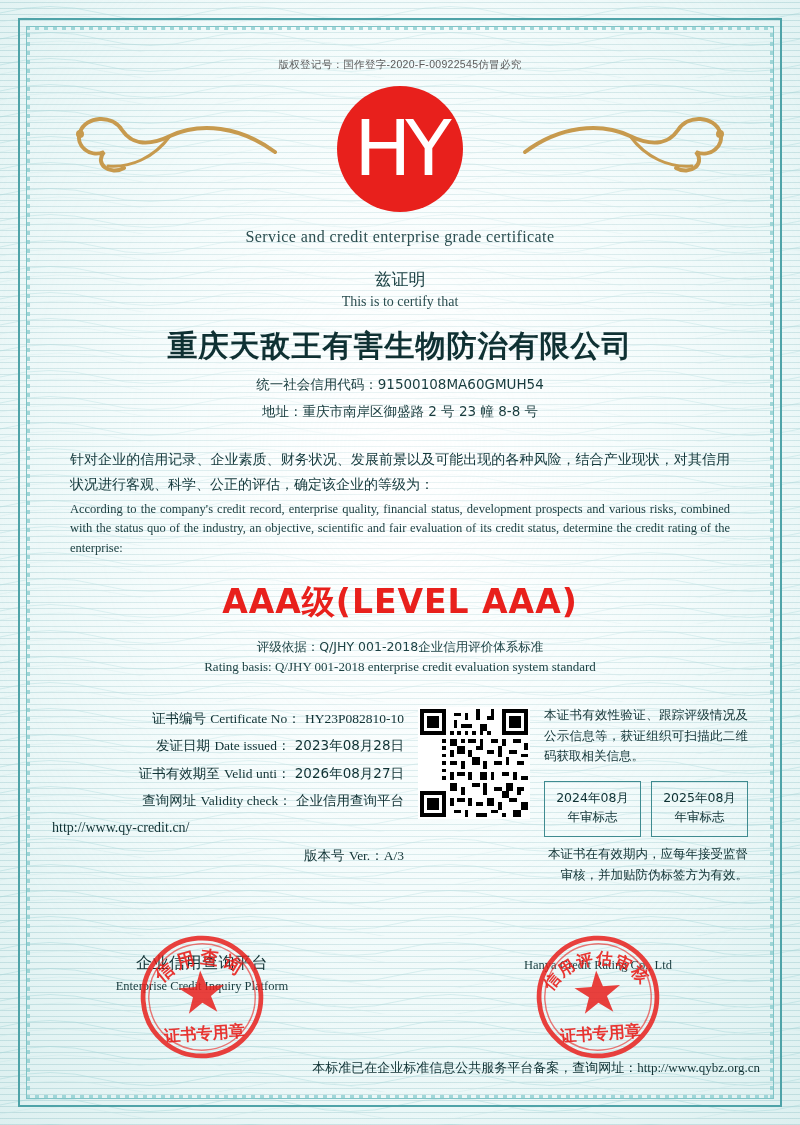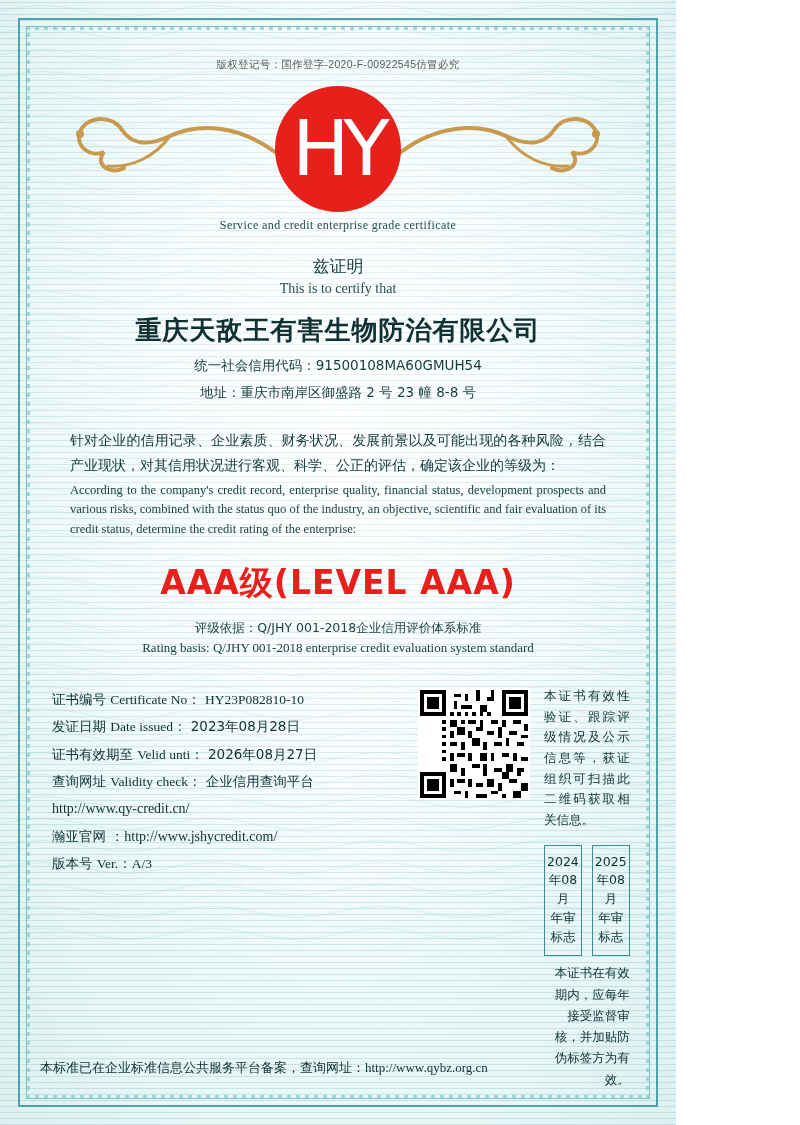--- a/index.html
+++ b/index.html
@@ -10,21 +10,21 @@
   body {
     width: 800px;
     height: 1125px;
     font-family: "Liberation Sans", sans-serif;
     overflow: hidden;
   }
 
   
   #certificate {
     position: relative;
-    width: 676px;
+    width: 800px;
     height: 1125px;
     box-sizing: border-box;
     background:
       repeating-linear-gradient(
         0deg,
         rgba(120, 180, 185, 0.30) 0px,
         rgba(120, 180, 185, 0.30) 1px,
         rgba(255,255,255,0) 1px,
         rgba(255,255,255,0) 6px
       ),
@@ -113,22 +113,23 @@
     text-align: center;
     font-size: 40px;
     font-weight: bold;
     color: #163a3c;
     letter-spacing: 3px;
     margin-top: 2px;
     font-family: "DejaVu Sans", sans-serif;
   }
   .title-en {
     text-align: center;
-    font-size: 12px;
+    font-size: 16px;
     color: #2a4d4f;
+    margin-top: 10px;
     letter-spacing: 0.4px;
     font-family: "Liberation Serif", serif;
   }
 
   .certify-cn {
     text-align: center;
     font-size: 17px;
     color: #1d4244;
     margin-top: 22px;
     font-family: "DejaVu Sans", sans-serif;
@@ -136,21 +137,21 @@
   .certify-en {
     text-align: center;
     font-size: 14px;
     color: #2a4d4f;
     margin-top: 3px;
     font-family: "Liberation Serif", serif;
   }
 
   .company {
     text-align: center;
-    font-size: 26px;
+    font-size: 30px;
     font-weight: bold;
     color: #0f3133;
     margin-top: 16px;
     letter-spacing: 1px;
     font-family: "DejaVu Sans", sans-serif;
   }
   .credit-code, .address {
     text-align: center;
     font-size: 13.5px;
     color: #173b3d;
@@ -210,21 +211,21 @@
   }
   .details-left {
     width: 352px;
     flex: none;
     font-size: 13.5px;
     color: #0f3133;
     line-height: 1.95;
     font-family: "DejaVu Sans", sans-serif;
   }
   .details-left .en { font-family: "Liberation Serif", serif; }
-  .details-left .row { white-space: nowrap; }
+  .details-left .row { white-space: nowrap; text-align: right; }
   .url-line {
     font-family: "Liberation Serif", serif;
     font-size: 14px;
   }
 
   .qr {
     width: 108px;
     height: 108px;
     flex: none;
     margin-left: 14px;
@@ -301,21 +302,21 @@
     transform: translateX(-50%) rotate(-4deg);
     width: 152px;
     height: 152px;
     pointer-events: none;
   }
 
   .footer {
     position: absolute;
     left: 0; right: 0;
     bottom: 14px;
-    text-align: left;
+    text-align: right;
     font-size: 13px;
     color: #0f3133;
     font-family: "DejaVu Sans", sans-serif;
   }
   .footer .en { font-family: "Liberation Serif", serif; }
 </style>
 </head>
 <body>
 
 <div id="certificate">
@@ -399,24 +400,20 @@
           <span>证书有效期至</span>
           <span class="en">Velid unti：</span>
           <span>2026年08月27日</span>
         </div>
         <div class="row">
           <span>查询网址</span>
           <span class="en">Validity check：</span>
           <span>企业信用查询平台</span>
         </div>
         <div class="url-line">http://www.qy-credit.cn/</div>
-        <div class="row">
-          <span>瀚亚官网</span>
-          <span class="url-line">：http://www.jshycredit.com/</span>
-        </div>
         <div class="row">
           <span>版本号</span>
           <span class="en">Ver.：A/3</span>
         </div>
       </div>
 
       <svg class="qr" viewBox="0 0 29 29" shape-rendering="crispEdges">
         <rect width="29" height="29" fill="#ffffff"></rect>
         <g fill="#000000">
 

